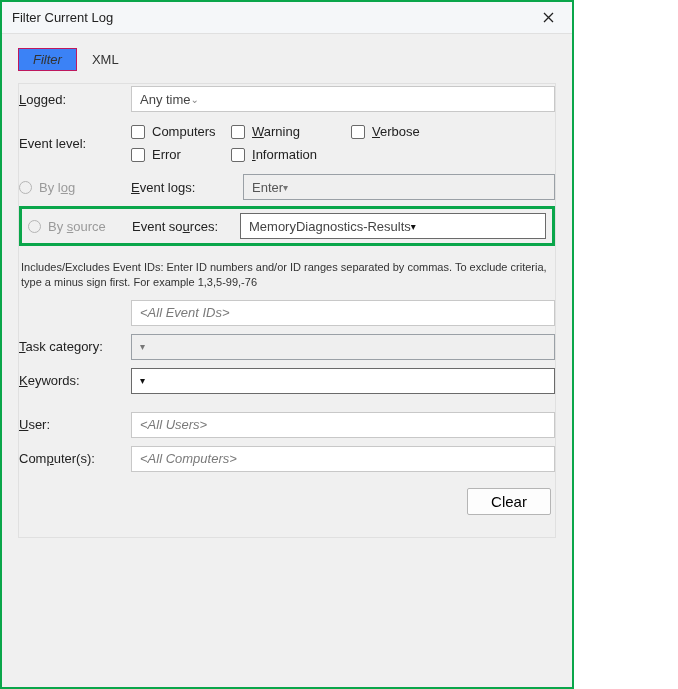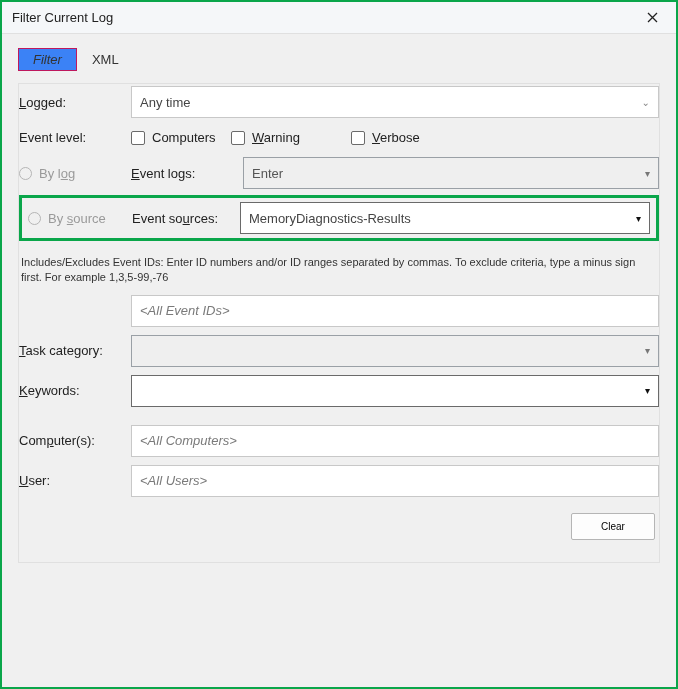--- a/index.html
+++ b/index.html
@@ -1,18 +1,18 @@
 <!DOCTYPE html>
 <html><head>
 <meta charset="utf-8">
 <style>
   * { box-sizing: border-box; font-family: "Segoe UI", Arial, sans-serif; }
   html, body { margin: 0; padding: 0; }
   .window {
-    width: 678px; height: 689px;
+    width: 574px; height: 689px;
     border: 2px solid #0aa64a;
     background: #f5f7f9;
     display: flex; flex-direction: column;
     position: relative;
   }
   .titlebar {
     height: 32px; background: #f5f7f9;
     display: flex; align-items: center; justify-content: space-between;
     padding: 0 10px; border-bottom: 1px solid #e0e0e0;
   }
@@ -21,21 +21,21 @@
   .content { flex:1; padding: 14px 16px 8px 16px; background:#f0f0f0; }
   .tabs { display:flex; gap:0; margin-bottom:12px; }
   .tab { padding:3px 14px; font-size:13px; color:#333; border:1px solid transparent; cursor:pointer; }
   .tab.active { background:#3b82f6; border:1px solid #be185d;font-style:italic; }
   .body { background:#f0f0f0; padding: 6px 8px 6px 8px; }
   .row { display:flex; align-items:center; margin-bottom:8px; }
   .label { width:112px; font-size:13px; color:#222; }
   .underline { text-decoration: underline; text-decoration-color: currentColor; }
   .combo, .text-input {
     flex:1; height:26px; background:#fff; border:1px solid #c8c8c8;
-    font-size:13px; padding:15px 8px; color:#444; display:flex; align-items:center; justify-content:space-between;
+    font-size:13px; padding:0 8px; color:#444; display:flex; align-items:center; justify-content:flex-start;
   }
   .combo .chev { font-size:10px; color:#888; }
   .combo.flat { border:1px solid #9aa0a6; background:#efefef; color:#555; }
   .combo.flat .chev { color:#777; }
   .combo.dark-chev .chev { color:#111; }
   .italic { font-style: italic; color:#7a7a7a; }
   .check { display:flex; align-items:center; width:33%; min-width:100px; font-size:13px; color:#222; padding:4px 0; }
   .check .box { width:14px; height:14px; border:1px solid #6a6a6a; margin-right:7px; border-radius:2px; background:#fff; }
   .radio-row { display:flex; align-items:center; margin:4px 0; }
   .radio-left { width:112px; display:flex; align-items:center; font-size:13px; }
@@ -45,21 +45,21 @@
   .highlight-box {
     border:3px solid #0aa64a; padding:4px 6px; display:flex; align-items:center;
     margin:6px 0 10px 0;
   }
   .highlight-box .sub-label { width:106px; }
   .highlight-box .combo { border:1px solid #777; }
   .help-text { font-size:11px; color:#333; margin:14px 2px 10px 2px; line-height:1.35; }
   .btn-row { display:flex; justify-content:flex-end; gap:8px; padding:8px 4px 0 0; }
   .btn {
     min-width:84px; height:27px; background:#fdfdfd; border:1px solid #b5b5b5;
-    font-size:10px; display:flex; align-items:center; justify-content:center; cursor:pointer;
+    font-size:15px; display:flex; align-items:center; justify-content:center; cursor:pointer;
     border-radius:2px;
   }
   .btn.primary { border:1px solid #1a6bc4; }
   .footer { padding:10px 18px 16px 0; display:flex; justify-content:flex-end; gap:10px; align-items:center; border-top:1px solid #d8d8d8; background:#f0f0f0; position:relative; }
   .arrow-annotation {
     position:absolute; left:360px; top:16px; width:96px; height:18px;
   }
   .arrow-annotation svg { width:100%; height:100%; }
   .dash { position:absolute; left:370px; top:23px; width:14px; height:3px; background:#0aa64a; }
   .inner-panel {
@@ -109,20 +109,30 @@
               </div>
             <div class="check">
                 <span class="box"></span>
                 <span><span class="underline">W</span>arning</span>
               </div>
             <div class="check">
                 <span class="box"></span>
                 <span><span class="underline">V</span>erbose</span>
               </div>
           </div>
+          <div class="checks-row2">
+            <div class="check">
+                <span class="box"></span>
+                <span>Error</span>
+              </div>
+            <div class="check">
+                <span class="box"></span>
+                <span><span class="underline">I</span>nformation</span>
+              </div>
+          </div>
         </div>
       </div>
 
       <div class="radio-row">
         <div class="radio-left">
           <span class="circle"></span>
           <span class="radio-label">By l<span class="underline">o</span>g</span>
         </div>
         <div class="sub-label"><span class="underline">E</span>vent logs:</div>
         <div class="combo flat">
@@ -164,33 +174,33 @@
         <div class="label"><span class="underline">K</span>eywords:</div>
         <div class="combo dark-chev" style="border:1px solid #6a6a6a;">
           <span></span>
           <span class="chev">▾</span>
         </div>
       </div>
 
       <div style="height:10px;"></div>
 
       <div class="row">
+        <div class="label"><span class="underline">U</span>ser:</div>
+        <div class="text-input italic">
+          <span>&lt;All Users&gt;</span>
+        </div>
+      </div>
+
+      <div class="row">
         <div class="label">Com<span class="underline">p</span>uter(s):</div>
         <div class="text-input italic">
           <span>&lt;All Computers&gt;</span>
         </div>
       </div>
 
-      <div class="row">
-        <div class="label"><span class="underline">U</span>ser:</div>
-        <div class="text-input italic">
-          <span>&lt;All Users&gt;</span>
-        </div>
-      </div>
-
       <div class="btn-row">
         <div class="btn">Clear</div>
       </div>
       <div style="height:18px;"></div>
     </div>
   </div>
 
 </div>
 
 </body></html>

